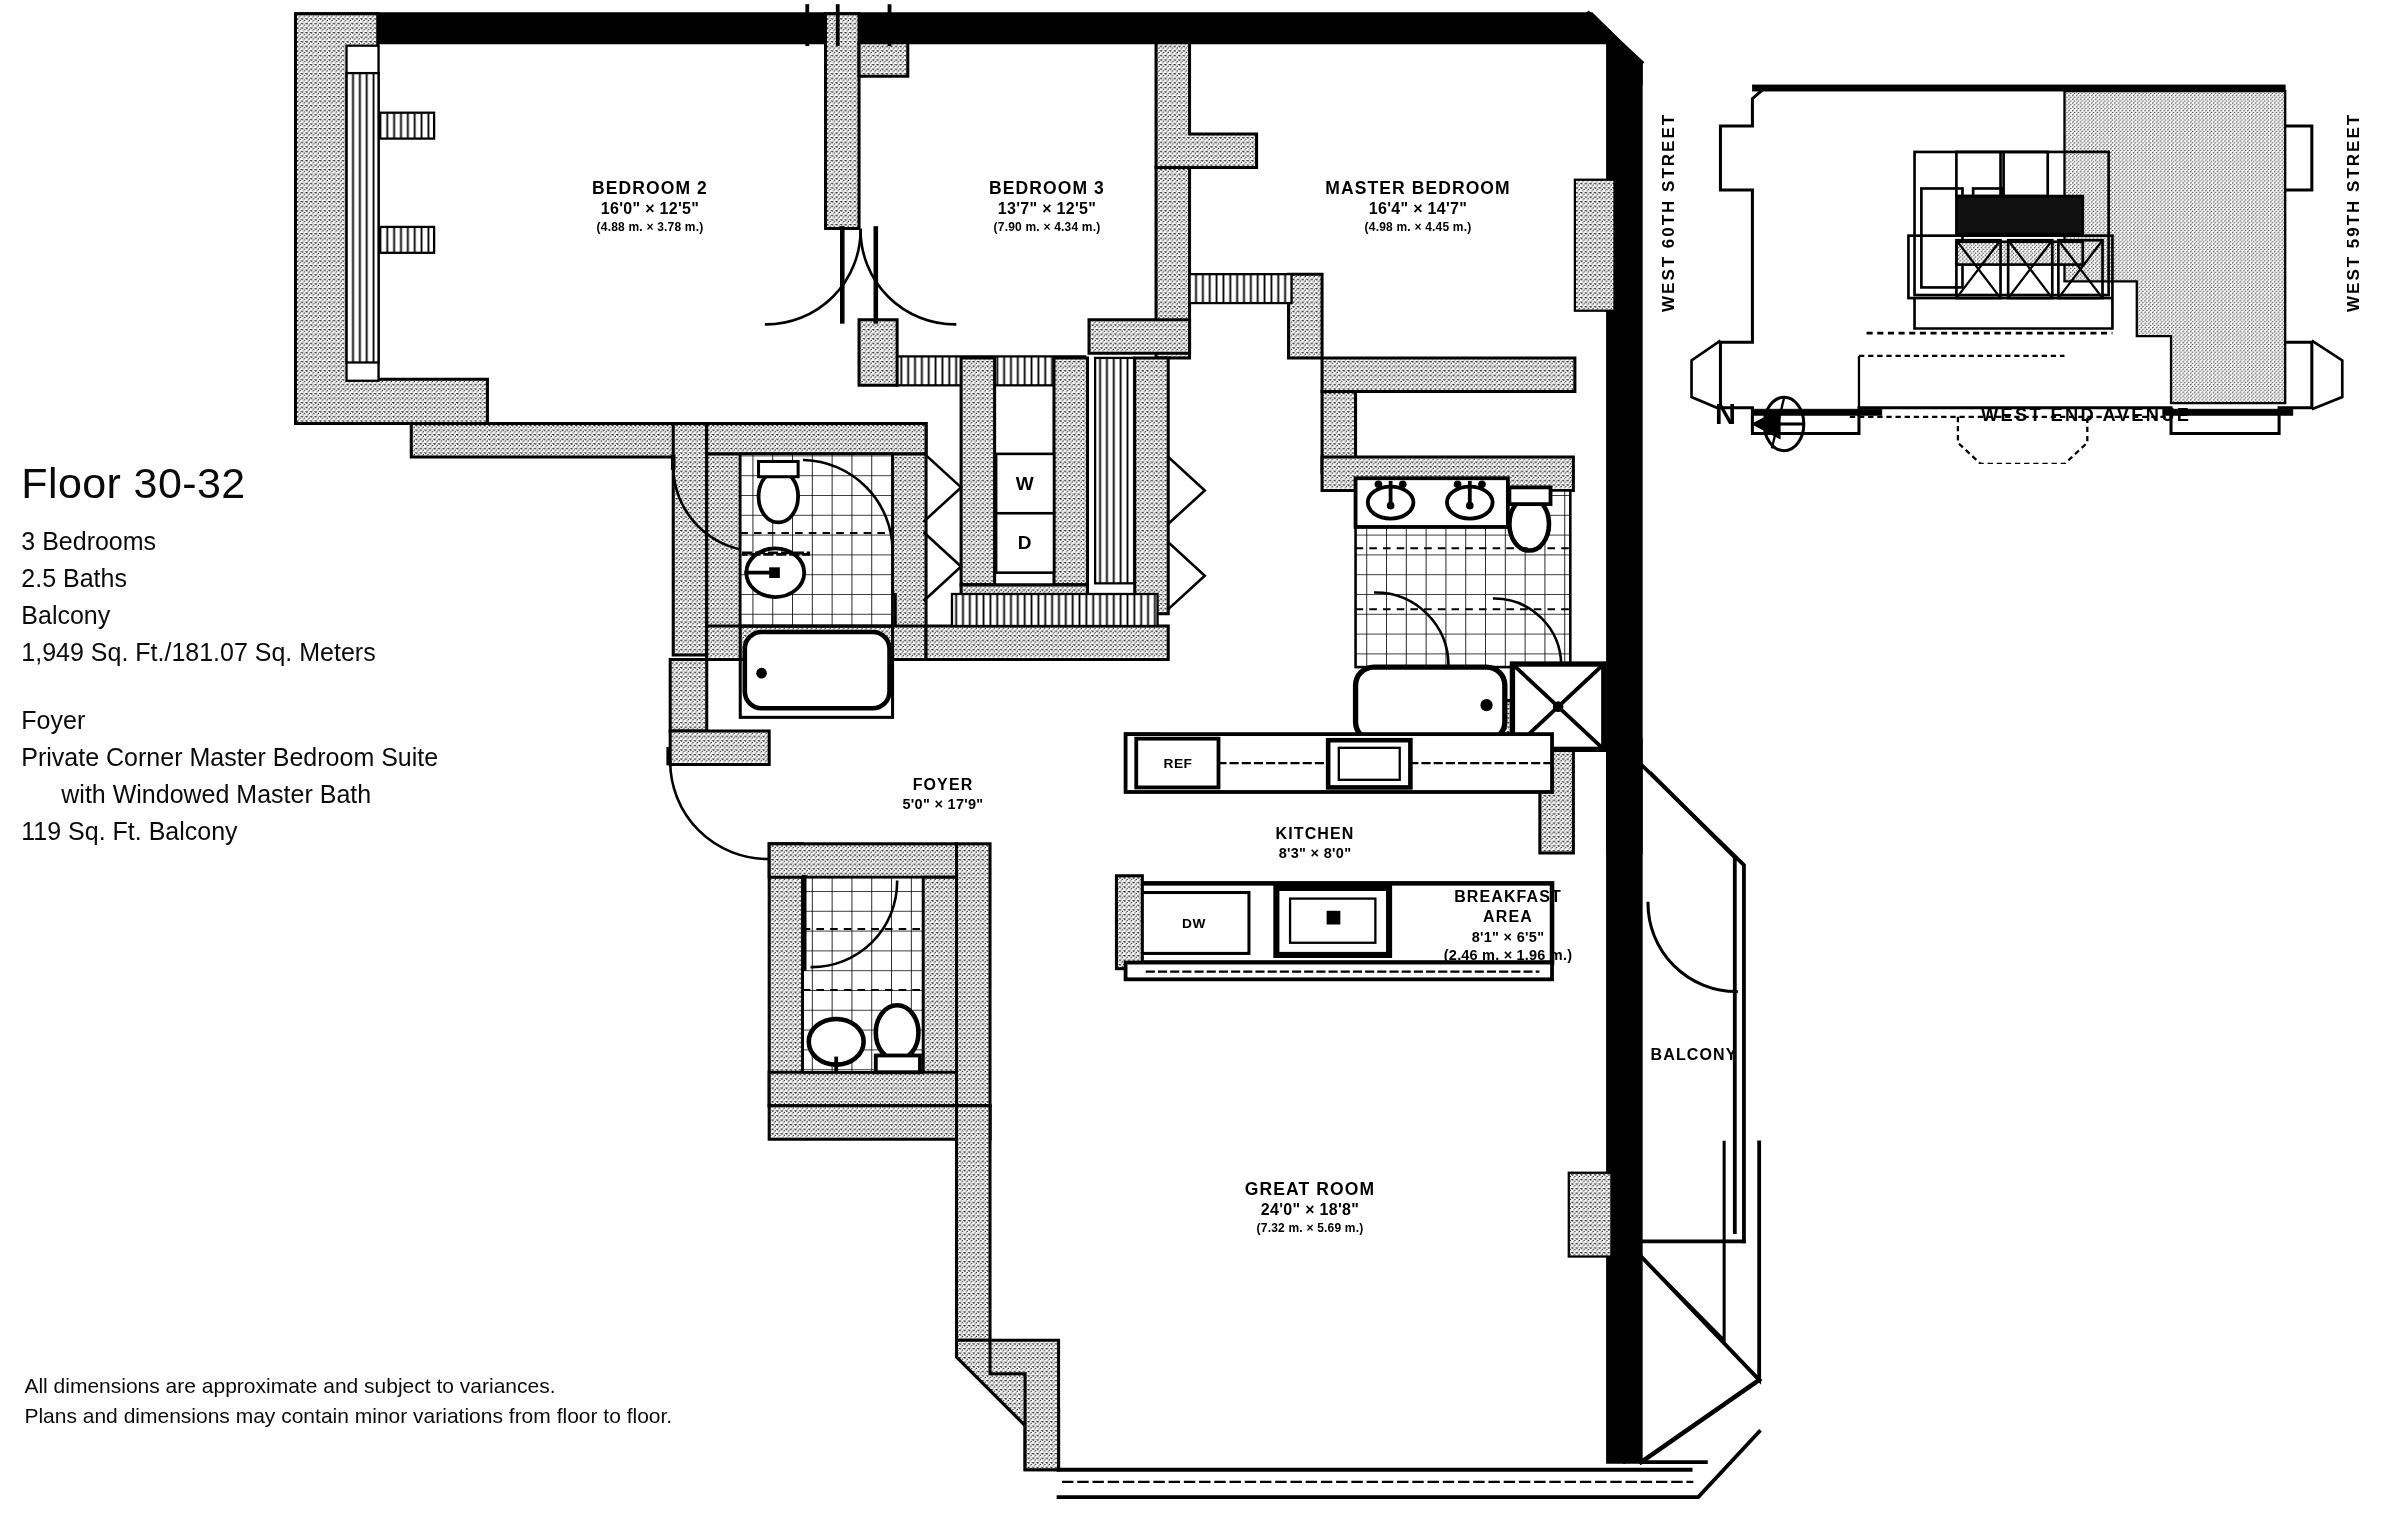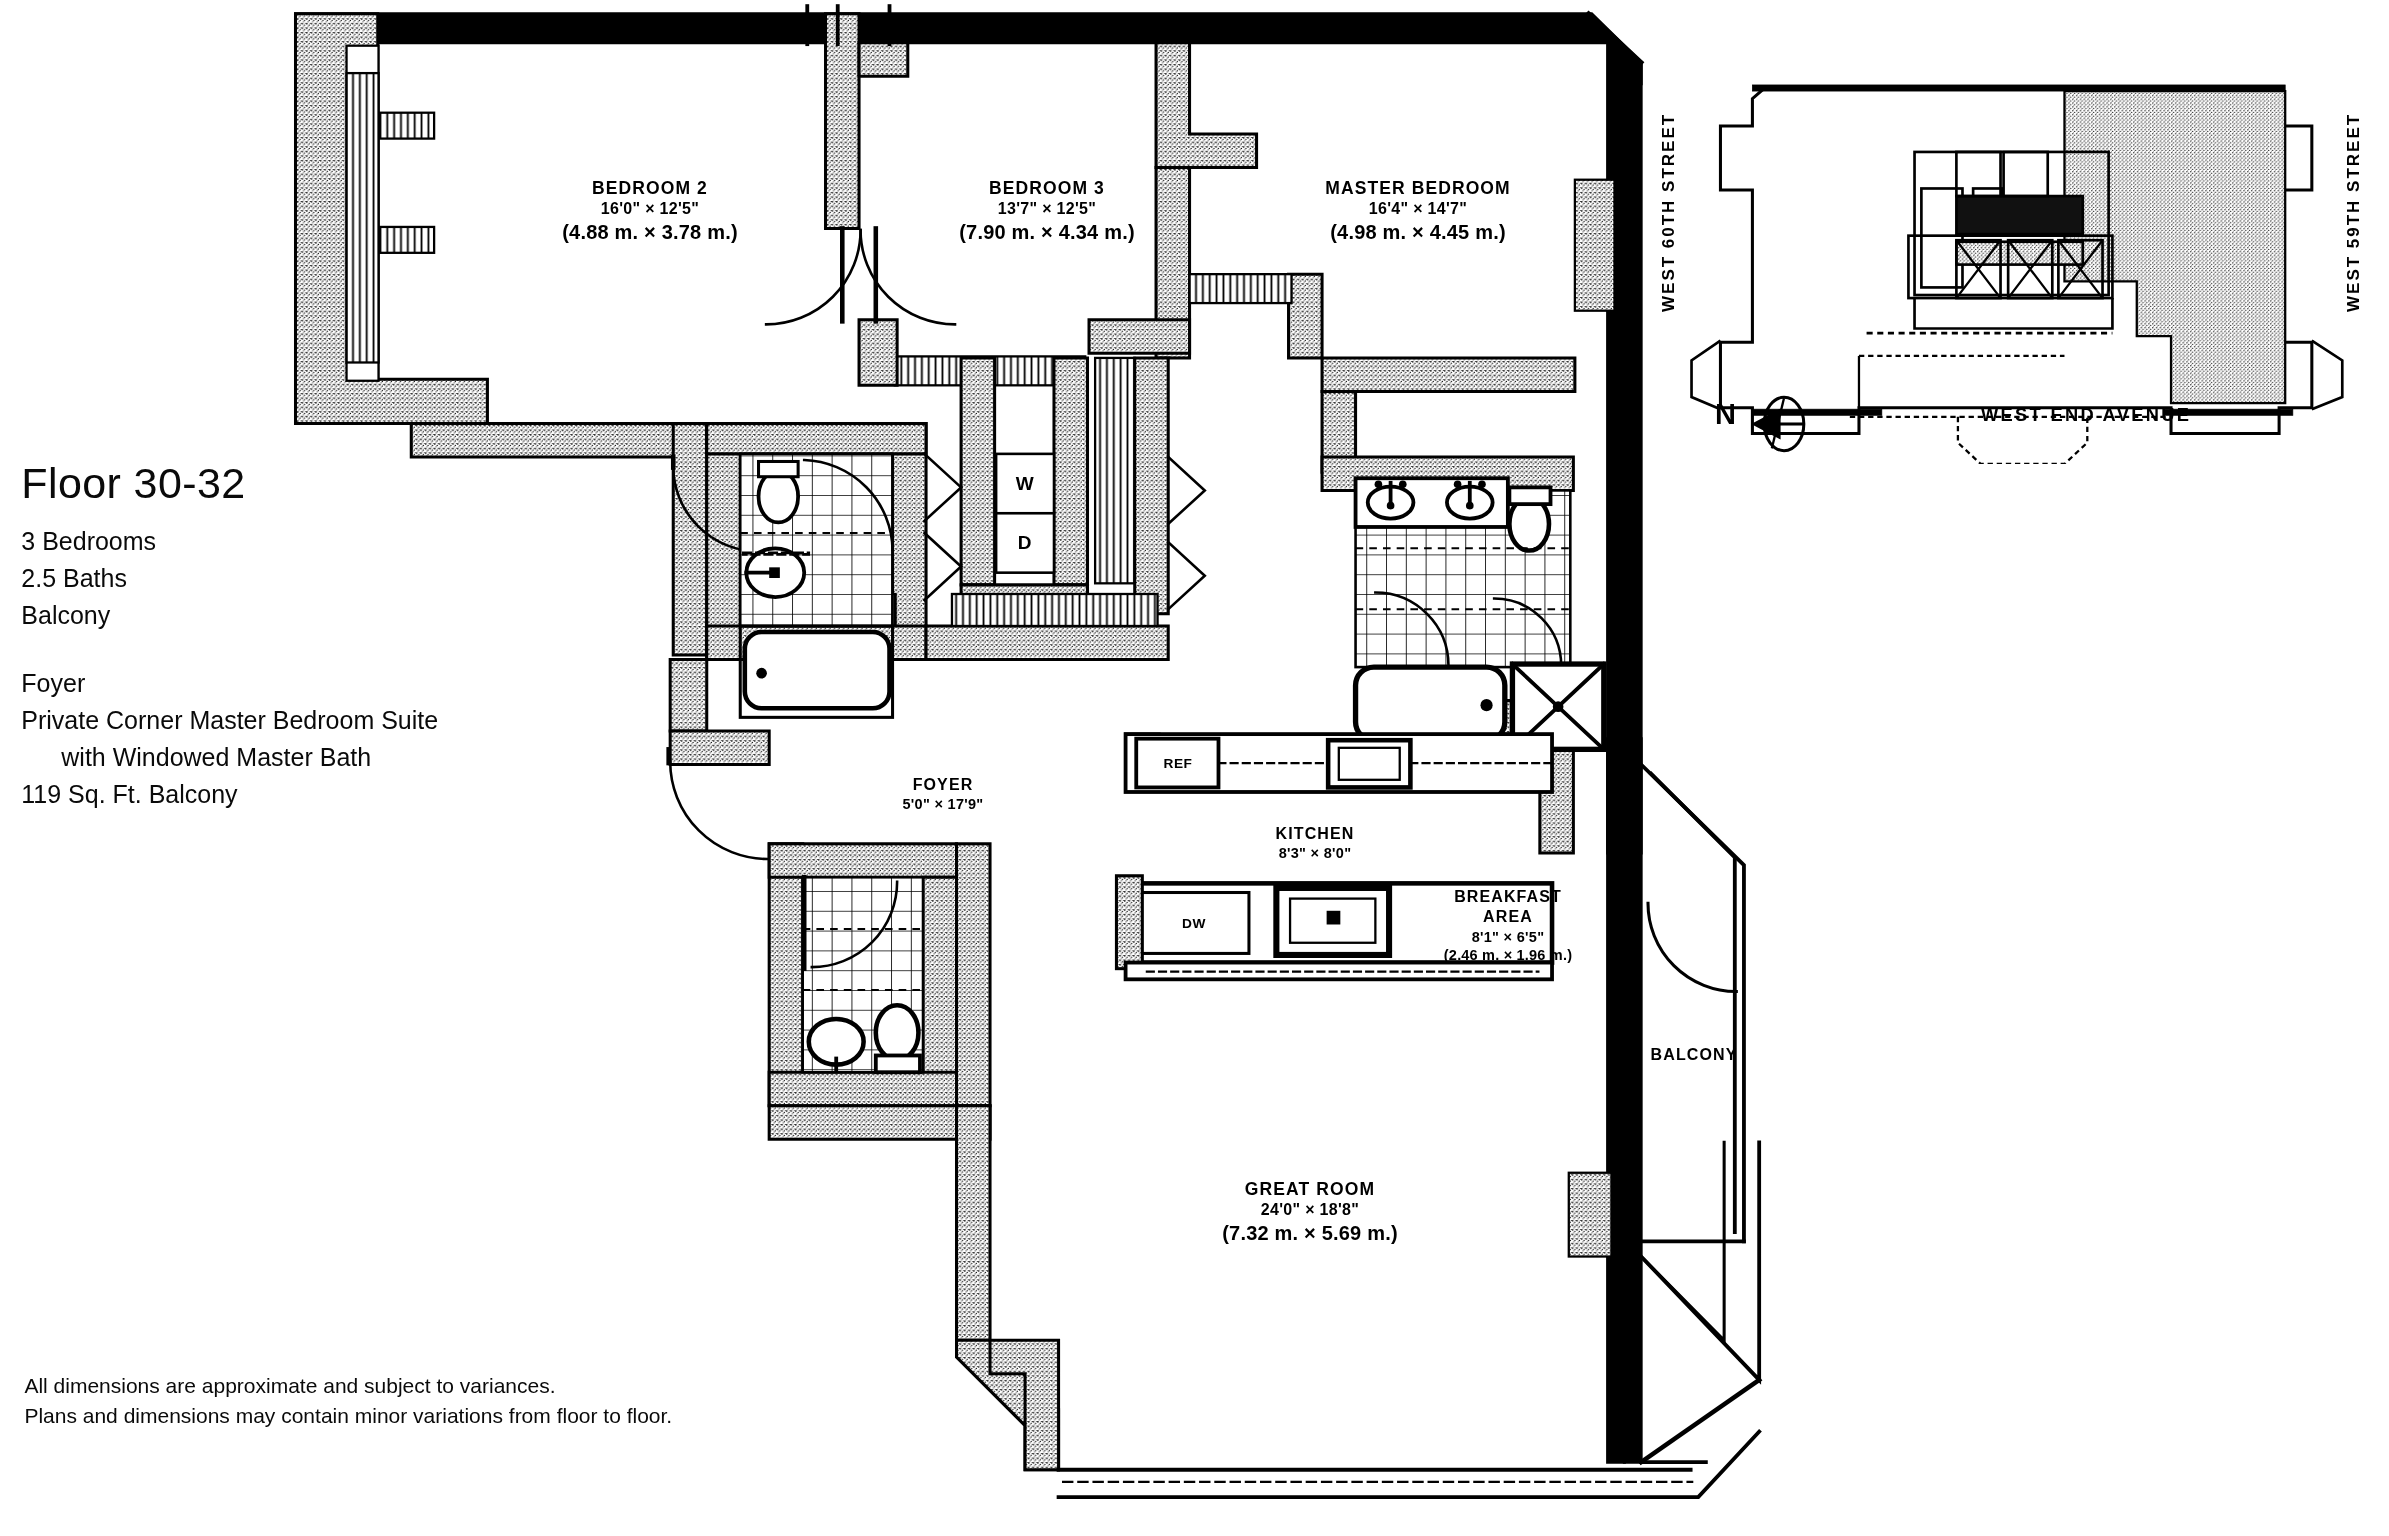--- a/index.html
+++ b/index.html
@@ -98,21 +98,21 @@
     font-size: 17.5px;
     font-weight: 700;
     letter-spacing: 1.1px;
   }
   .room-label .rl-dim {
     font-size: 16px;
     font-weight: 700;
     letter-spacing: 0.3px;
   }
   .room-label .rl-met {
-    font-size: 20px;
+    font-size: 12px;
     font-weight: 700;
     letter-spacing: 0.2px;
   }
   .room-label.small .rl-name { font-size: 16px; }
   .room-label.small .rl-dim { font-size: 14.5px; }
   .room-label.small .rl-met { font-size: 14.5px; }
 
   .appl-label {
     position: absolute;
     font-size: 13.7px;
@@ -173,20 +173,21 @@
 
 <div id="page">
 
   <div class="info-block">
     <div class="res-sub">Floor 30-32</div>
 
     <div class="spec-list">
       <div class="spec-line">3 Bedrooms</div>
       <div class="spec-line">2.5 Baths</div>
       <div class="spec-line">Balcony</div>
+      <div class="spec-line">1,949 Sq. Ft./181.07 Sq. Meters</div>
     </div>
 
     <div class="feature-list">
       <div class="feature-line">Foyer</div>
       <div class="feature-line">Private Corner Master Bedroom Suite</div>
       <div class="feature-line indent">with Windowed Master Bath</div>
       <div class="feature-line">119 Sq. Ft. Balcony</div>
     </div>
   </div>
 

